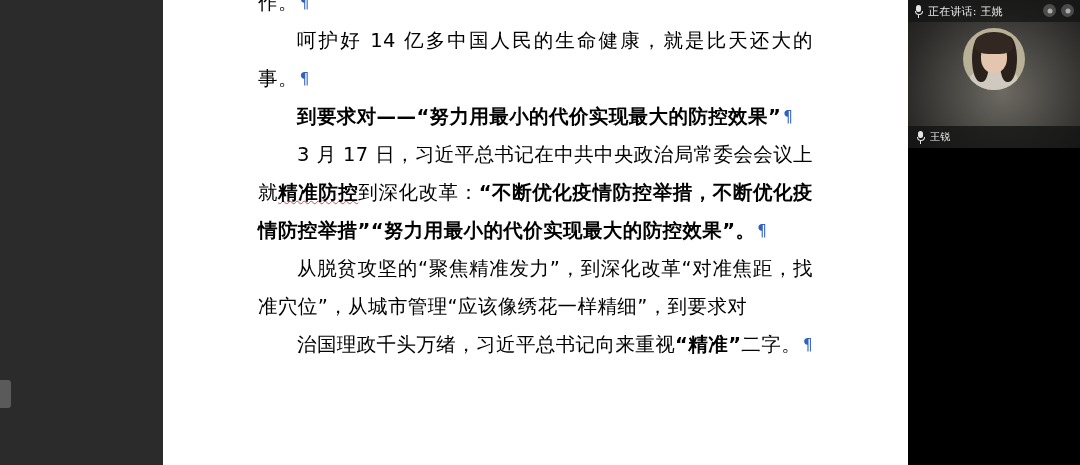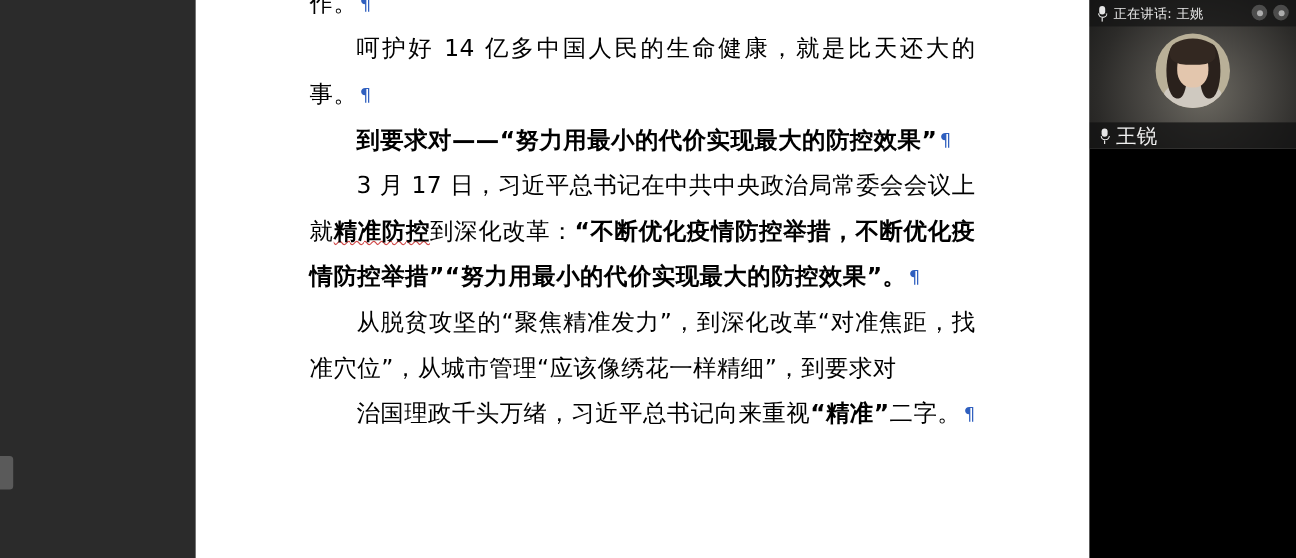--- a/index.html
+++ b/index.html
@@ -96,21 +96,21 @@
     top: 0;
     width: 172px;
     height: 465px;
     background: #000000;
   }
   .video-tile {
     position: absolute;
     left: 0;
     top: 0;
     width: 172px;
-    height: 124px;
+    height: 148px;
     background: #737373;
     overflow: hidden;
   }
   .video-bg {
     position: absolute;
     inset: 0;
     background:
       radial-gradient(circle at 55% 62%, #6d6a62 0%, #4a4844 38%, #2c2b29 72%, #1a1a19 100%);
   }
   .video-topbar {
@@ -263,21 +263,21 @@
     height: 22px;
     background: rgba(18,18,18,0.78);
     display: flex;
     align-items: center;
     padding: 0 8px;
     box-sizing: border-box;
     gap: 5px;
   }
   .name-text {
     color: #f0f0f0;
-    font-size: 17px;
+    font-size: 10px;
     font-family: Liberation Serif, serif;
     letter-spacing: 0.2px;
   }
 </style>
 </head>
 <body>
 
 <div class="screen">
 
   <div class="left-gutter">

